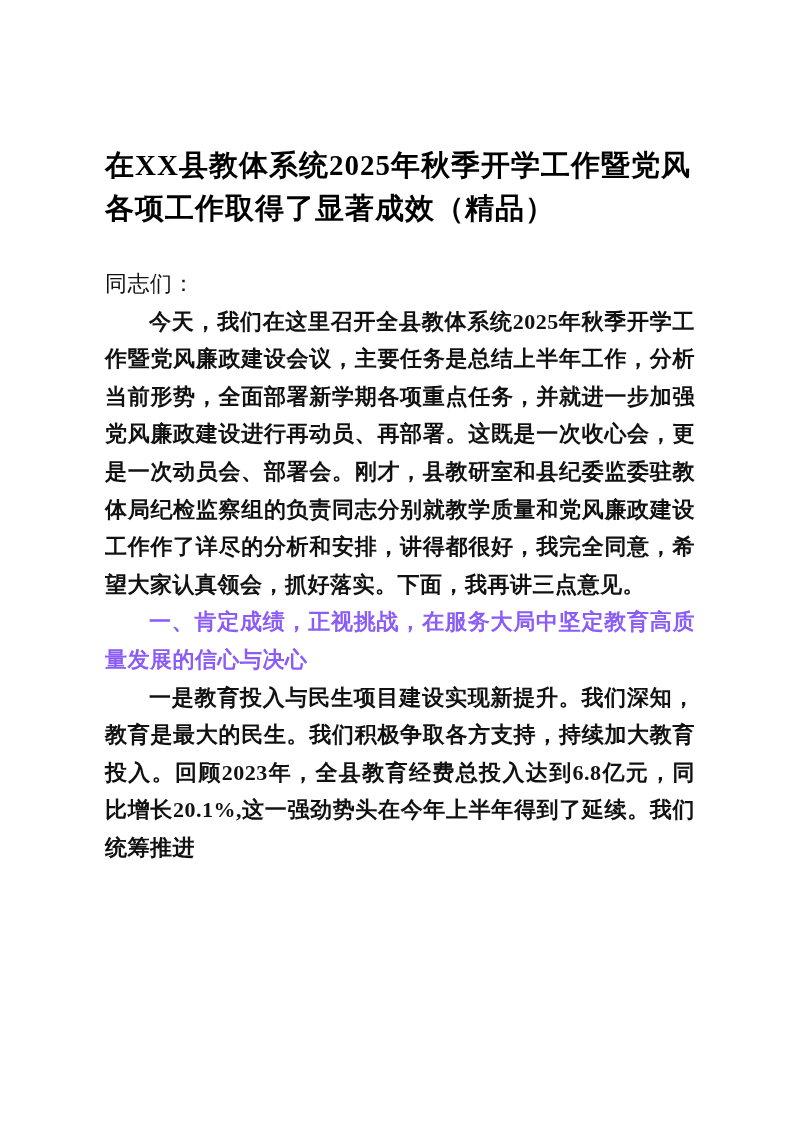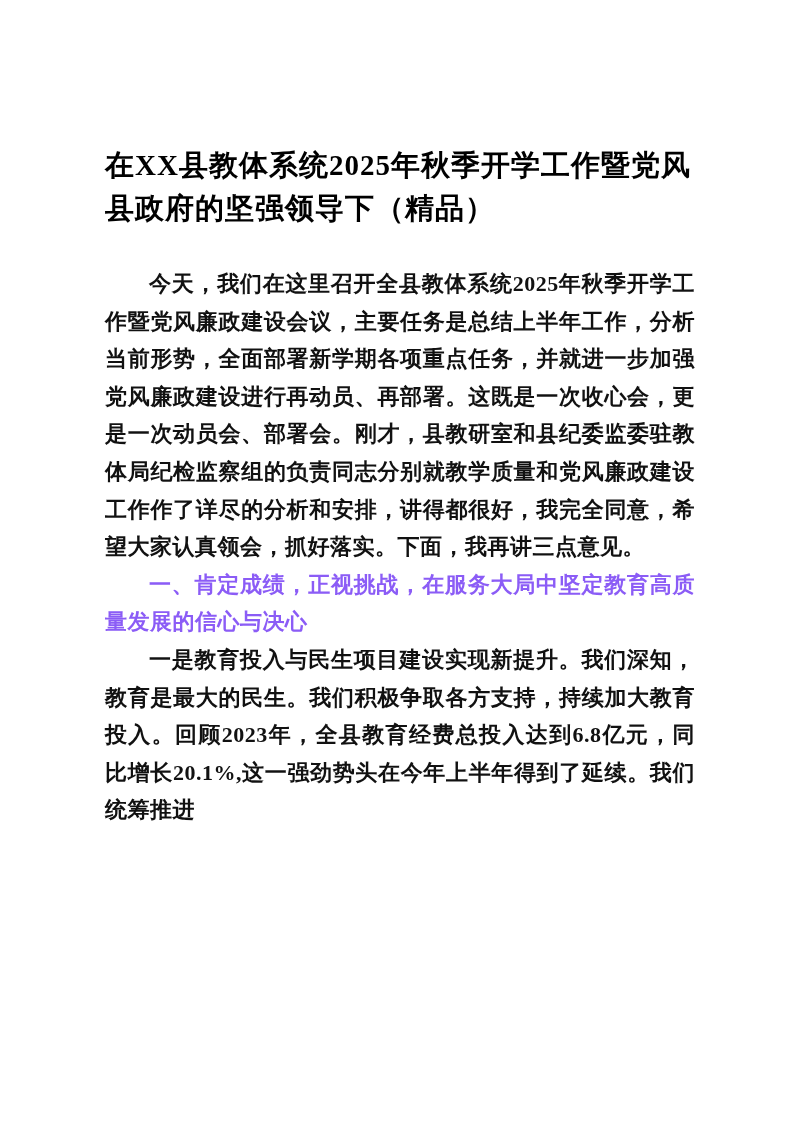--- a/index.html
+++ b/index.html
@@ -52,23 +52,24 @@
   }
 </style>
 </head>
 <body>
 
 <div class="page">
   <div class="content">
 
     <h1 class="doc-title">
       <span class="title-line">在XX县教体系统2025年秋季开学工作暨党风</span>
-      <span class="title-line">县政府的坚强领导下（精品）</span>
+      <span class="title-line">各项工作取得了显著成效（精品）</span>
     </h1>
 
+    <p class="para">同志们：</p>
 
     <p class="para indent">今天，我们在这里召开全县教体系统2025年秋季开学工作暨党风廉政建设会议，主要任务是总结上半年工作，分析当前形势，全面部署新学期各项重点任务，并就进一步加强党风廉政建设进行再动员、再部署。这既是一次收心会，更是一次动员会、部署会。刚才，县教研室和县纪委监委驻教体局纪检监察组的负责同志分别就教学质量和党风廉政建设工作作了详尽的分析和安排，讲得都很好，我完全同意，希望大家认真领会，抓好落实。下面，我再讲三点意见。</p>
 
     <p class="para indent heading">一、肯定成绩，正视挑战，在服务大局中坚定教育高质量发展的信心与决心</p>
 
 
     <p class="para indent">一是教育投入与民生项目建设实现新提升。我们深知，教育是最大的民生。我们积极争取各方支持，持续加大教育投入。回顾2023年，全县教育经费总投入达到6.8亿元，同比增长20.1%,这一强劲势头在今年上半年得到了延续。我们统筹推进</p>
 
   </div>
 </div>

